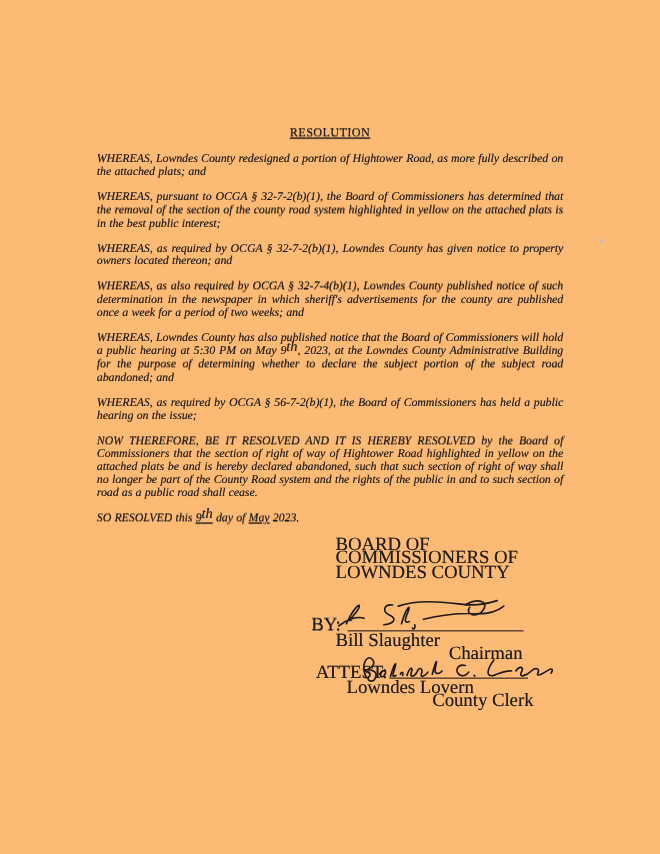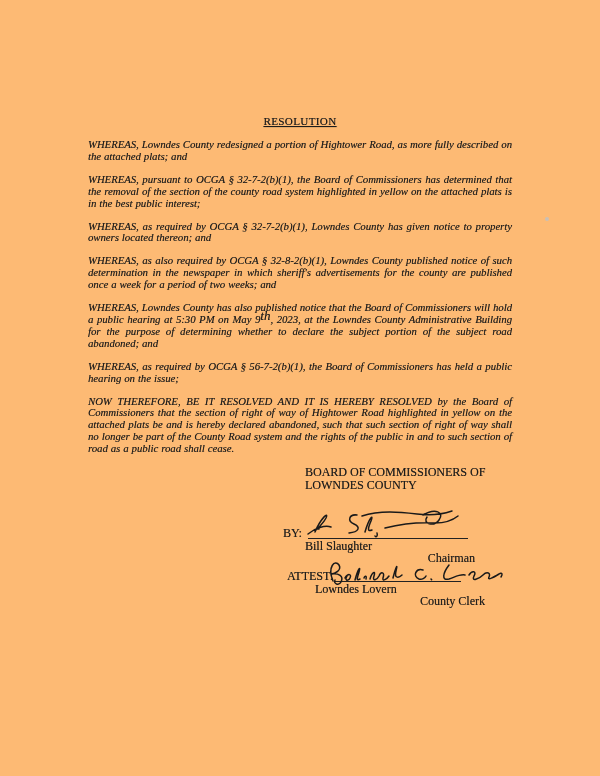--- a/index.html
+++ b/index.html
@@ -33,21 +33,21 @@
     font-size: 10.7px;
     line-height: 11.9px;
     text-align: justify;
     word-spacing: 0.3px;
     font-style: italic;
   }
   .para .u { text-decoration: underline; }
   .para .sup { font-size: 13px; line-height: 0; vertical-align: 3px; }
   .closing {
     margin: 10px 0 0 195px;
-    font-size: 12px;
+    font-size: 17px;
     line-height: 12.5px;
     text-shadow: 0.2px 0.2px 0.35px rgba(20,20,20,0.55);
   }
   .org-line { padding-left: 22px; }
   .sig-row { position: relative; height: 15px; white-space: nowrap; }
   .by-row { margin-top: 33px; }
   .attest-row { margin-top: 3px; padding-left: 4px; }
   .sig-label { display: inline-block; vertical-align: bottom; }
   .sig-line {
     display: inline-block;
@@ -82,24 +82,25 @@
 
 <div class="page">
   <div class="content">
 
     <h1 class="title">RESOLUTION</h1>
 
     <div>
         <p class="para"><span>WHEREAS, Lowndes County redesigned a portion of Hightower Road, as more fully described on the attached plats; and</span></p>
         <p class="para"><span>WHEREAS, pursuant to OCGA § 32-7-2(b)(1), the Board of Commissioners has determined that the removal of the section of the county road system highlighted in yellow on the attached plats is in the best public interest;</span></p>
         <p class="para"><span>WHEREAS, as required by OCGA § 32-7-2(b)(1), Lowndes County has given notice to property owners located thereon; and</span></p>
-        <p class="para"><span>WHEREAS, as also required by OCGA § 32-8-2(b)(1), Lowndes County published notice of such determination in the newspaper in which sheriff's advertisements for the county are published once a week for a period of two weeks; and</span></p>
+        <p class="para"><span>WHEREAS, as also required by OCGA § 32-7-4(b)(1), Lowndes County published notice of such determination in the newspaper in which sheriff's advertisements for the county are published once a week for a period of two weeks; and</span></p>
         <p class="para"><span>WHEREAS, Lowndes County has also published notice that the Board of Commissioners will hold a public hearing at 5:30 PM on May 9</span><span><span class="sup">th</span></span><span>, 2023, at the Lowndes County Administrative Building for the purpose of determining whether to declare the subject portion of the subject road abandoned; and</span></p>
         <p class="para"><span>WHEREAS, as required by OCGA § 56-7-2(b)(1), the Board of Commissioners has held a public hearing on the issue;</span></p>
         <p class="para"><span>NOW THEREFORE, BE IT RESOLVED AND IT IS HEREBY RESOLVED by the Board of Commissioners that the section of right of way of Hightower Road highlighted in yellow on the attached plats be and is hereby declared abandoned, such that such section of right of way shall no longer be part of the County Road system and the rights of the public in and to such section of road as a public road shall cease.</span></p>
+        <p class="para"><span>SO RESOLVED this </span><span class="u">9</span><span class="u"><span class="sup">th</span></span><span> day of </span><span class="u">May</span><span> 2023.</span></p>
       </div>
 
     <div class="closing">
       <div class="org-line">BOARD OF COMMISSIONERS OF</div>
       <div class="org-line">LOWNDES COUNTY</div>
 
       <div class="sig-row by-row">
         <span class="sig-label">BY:</span><span class="sig-line by-line"></span>
         <svg class="sig-svg chairman-svg" width="160" height="32" viewBox="0 0 160 32" aria-hidden="true">
           <path d="M10,26 C16,12 24,5 21,12 C18,18 10,24 14,23 M3,28 C10,22 20,19 26,21"></path>

